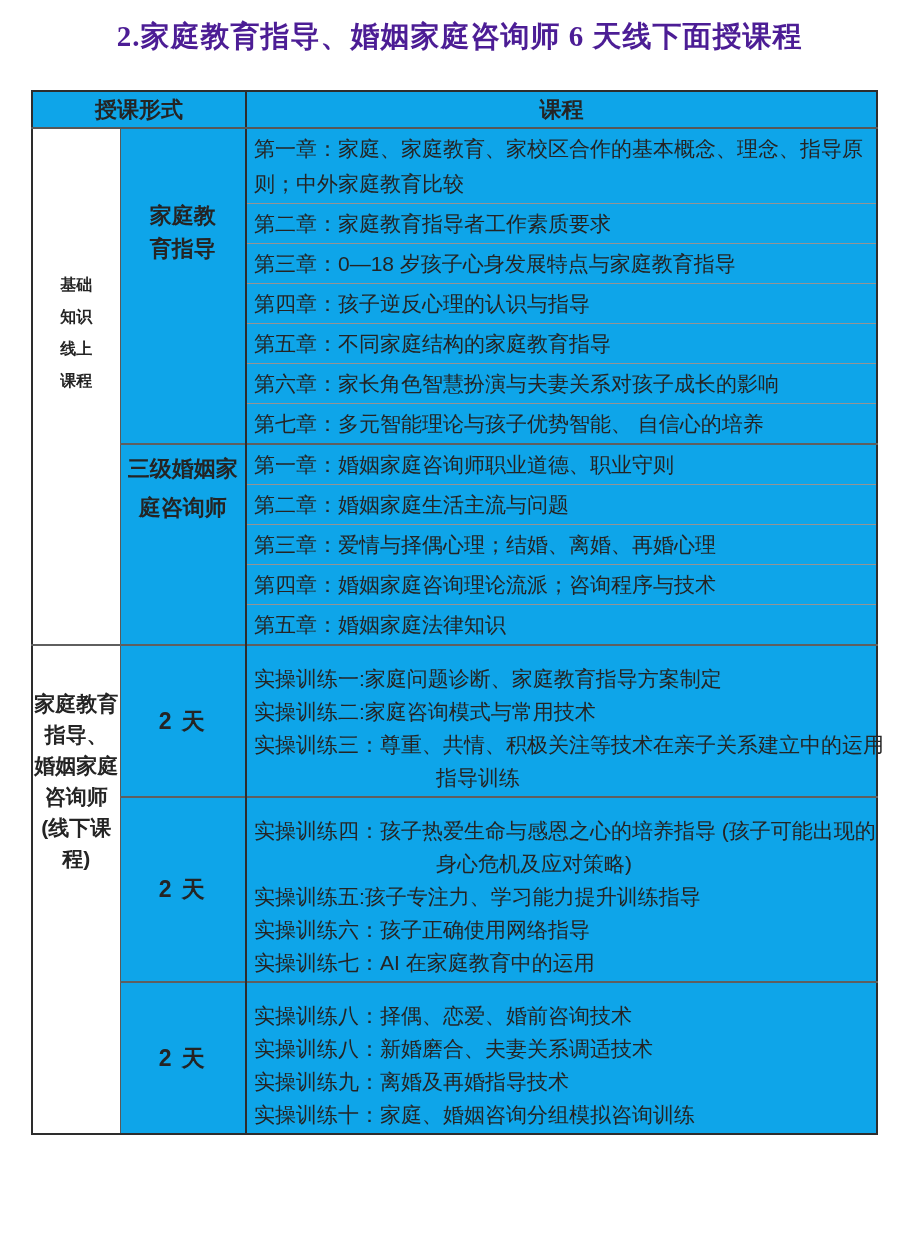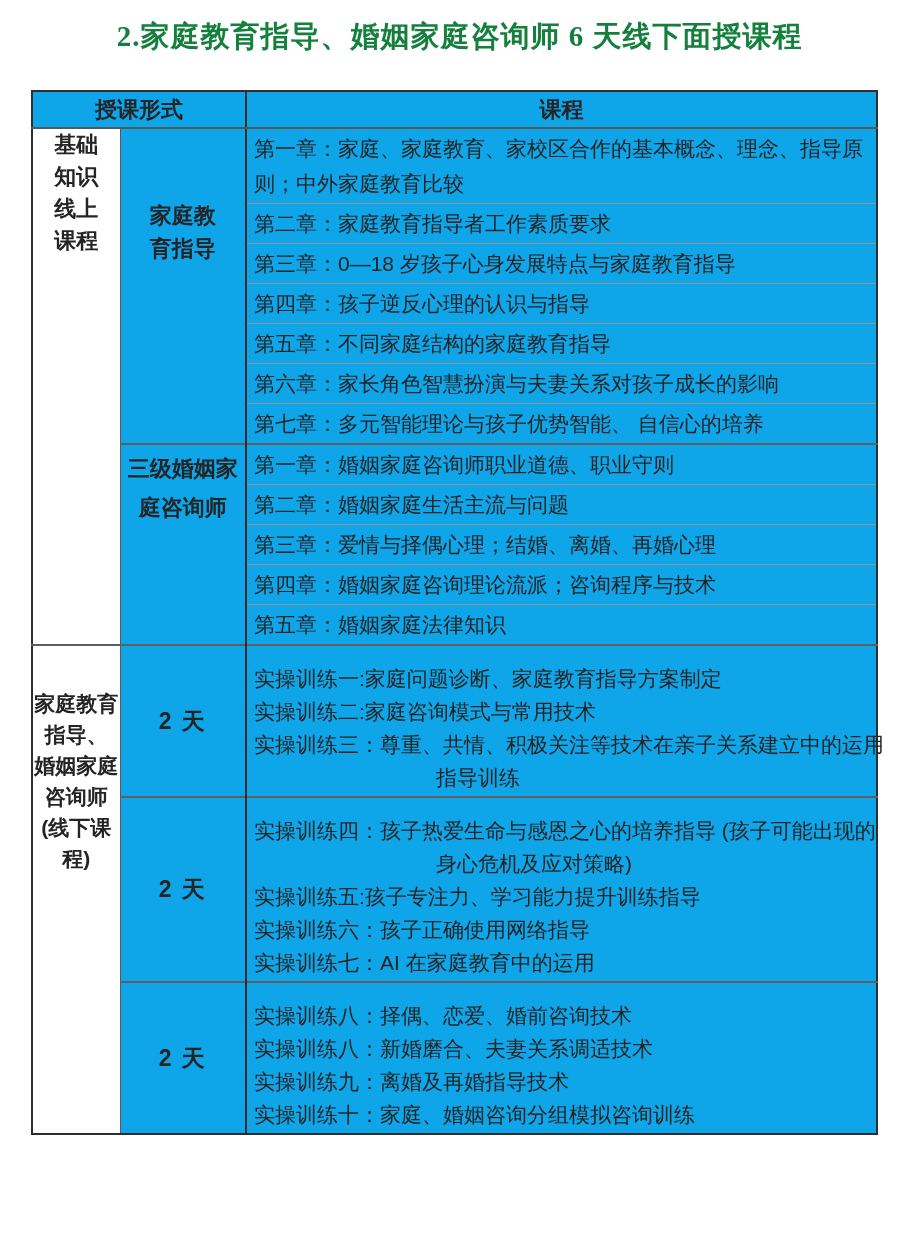--- a/index.html
+++ b/index.html
@@ -15,21 +15,21 @@
     overflow: hidden;
   }
   .doc-title {
     font-family: "Liberation Serif", serif;
     font-weight: 700;
     font-size: 29px;
     line-height: 40px;
     text-align: center;
     letter-spacing: 1px;
     margin: 16px 8px 16px 8px;
-    color: #15803d;
+    color: #4c1d95;
   }
   .doc-subtitle {
     font-family: "Liberation Serif", serif;
     font-weight: 700;
     font-size: 31px;
     line-height: 60px;
     text-align: center;
     letter-spacing: 2px;
     margin-top: 18px;
     color: #0f0f0f;
@@ -76,21 +76,21 @@
     text-align: left;
   }
   tr.div-row td { border-top: 2px solid #5f5f5f; }
 
   td.sec-label {
     font-weight: 700;
     text-align: center;
     vertical-align: top;
     background: #ffffff;
   }
-  td.sec-label.s1 { font-size: 22px; line-height: 32px; }
+  td.sec-label.s1 { font-size: 16px; line-height: 32px; padding-top: 140px; }
   td.sec-label.s2 { font-size: 21px; line-height: 31px; padding-top: 42px; }
 
   td.grp-label {
     border-left: 1px solid #5a5a5a;
     font-weight: 700;
     font-size: 22px;
     text-align: center;
     vertical-align: top;
   }
   td.grp-label.g1 { padding-top: 70px; line-height: 33px; }

